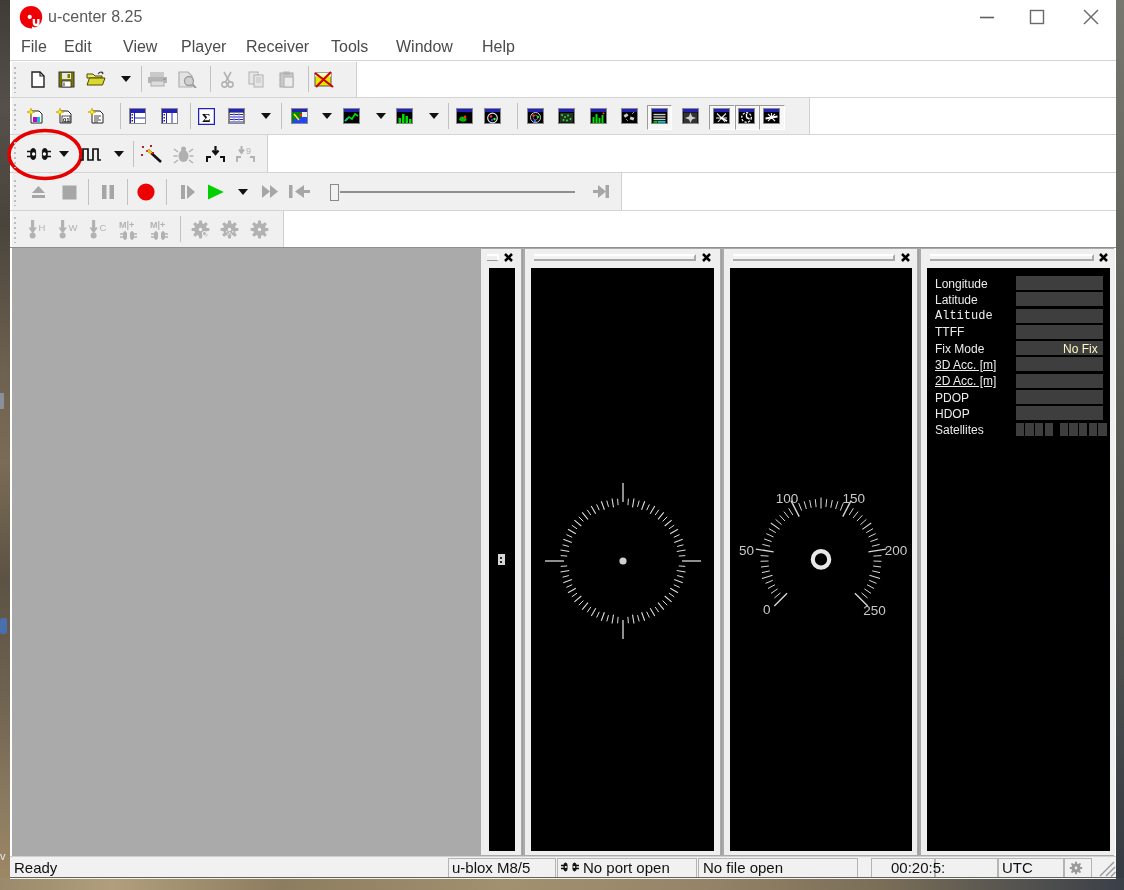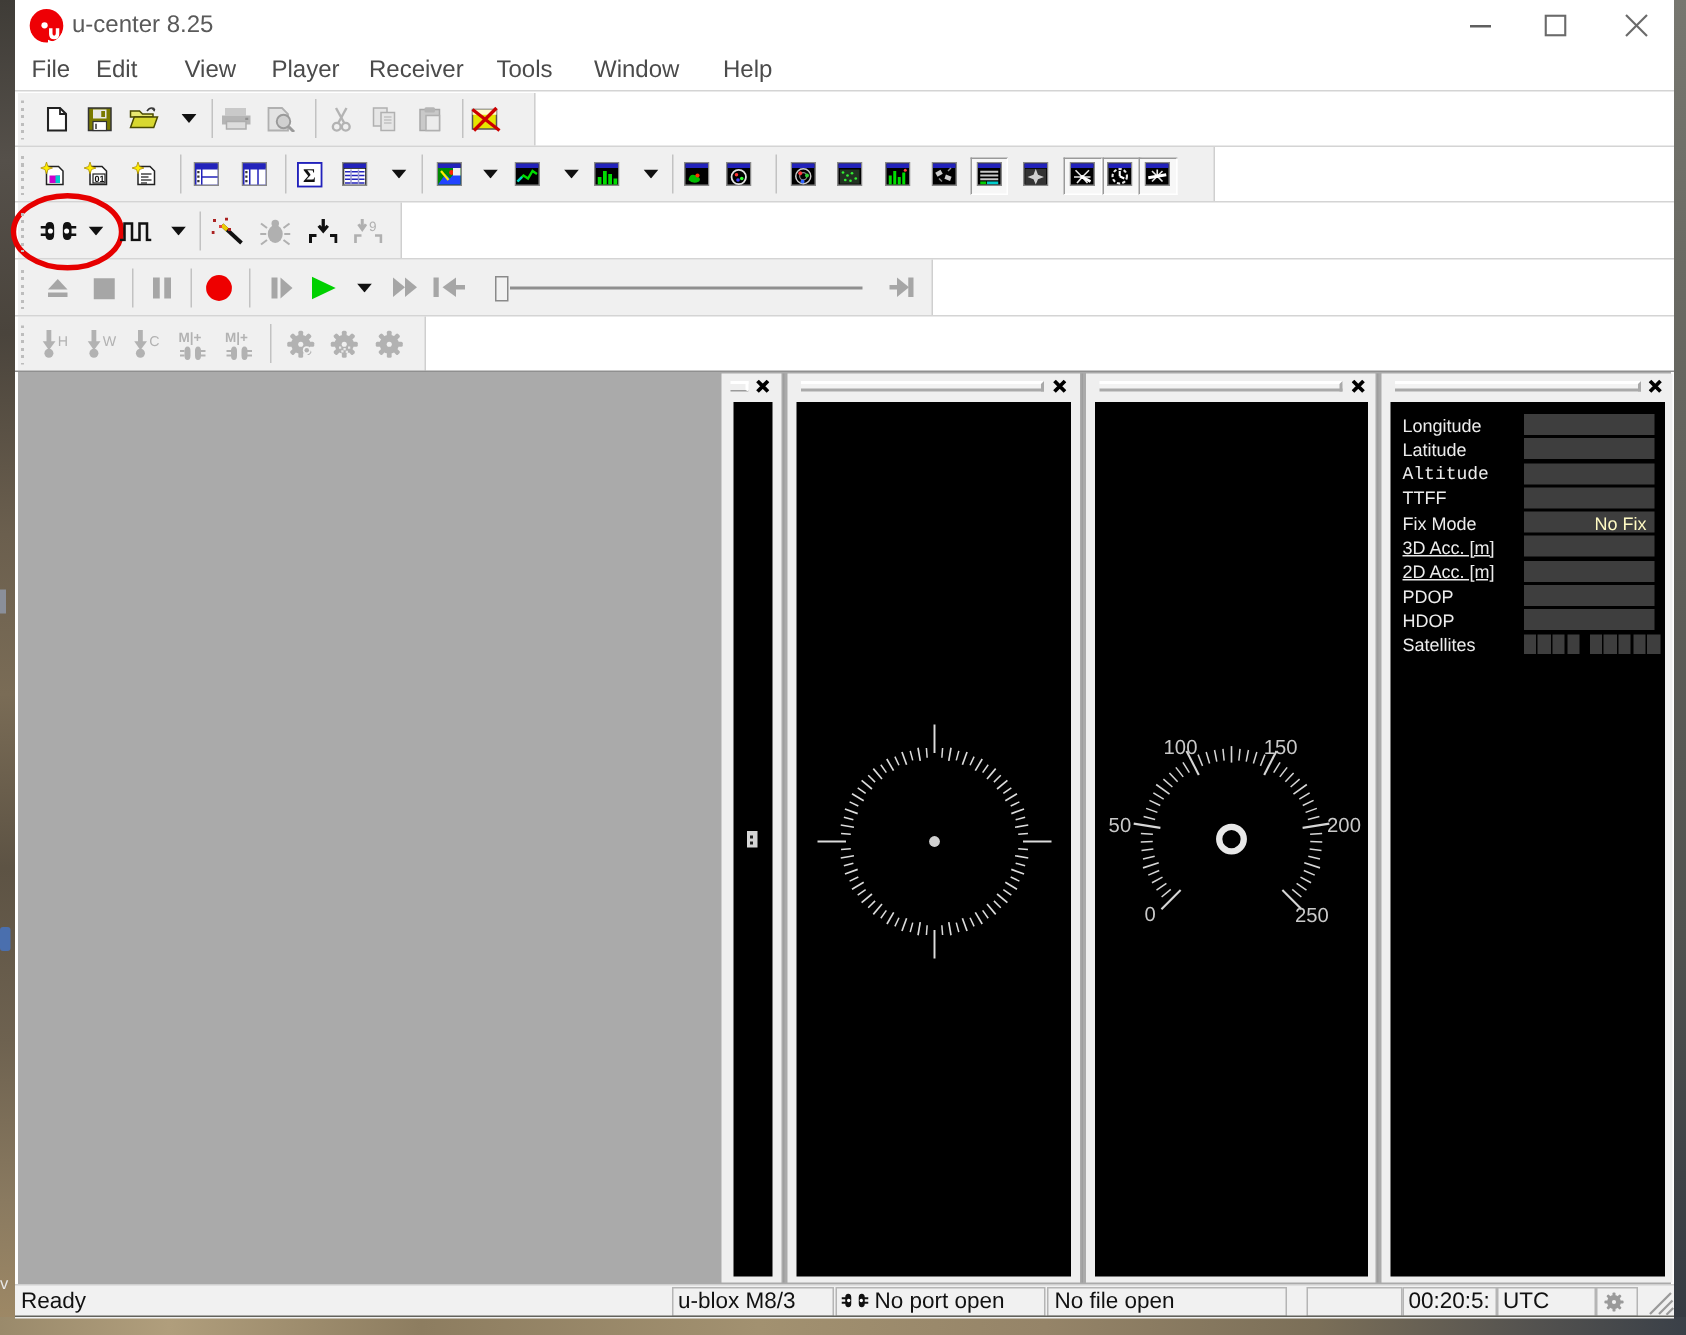--- a/index.html
+++ b/index.html
@@ -754,38 +754,38 @@
     <div class="sbox" style="left:1059.5px;top:422.8px;"></div>
     <div class="sbox" style="left:1069.2px;top:422.8px;"></div>
     <div class="sbox" style="left:1078.9px;top:422.8px;"></div>
     <div class="sbox" style="left:1088.6px;top:422.8px;"></div>
     <div class="sbox" style="left:1098.3px;top:422.8px;"></div>
   </div>
 <div id="status" class="abs"></div>
 
 <div class="stext" style="left:14px;top:859px;">Ready</div>
 <div class="sbox2" style="left:448px;width:106px;"></div>
-<div class="stext" style="left:452px;top:859px;">u-blox M8/3</div>
+<div class="stext" style="left:452px;top:859px;">u-blox M8/5</div>
 <div class="sbox2" style="left:557px;width:138px;"></div>
 <svg class="abs" style="left:561px;top:860px;" width="18" height="14" viewBox="0 0 18 14">
     <g stroke="#111" fill="none">
       <path d="M0 5.5 H3 M0 8.5 H3" stroke-width="1.3"></path>
       <path d="M4.5 3 Q3 3 3 5 V9 Q3 11 4.5 11 Q6 11 6 9 V5 Q6 3 4.5 3 Z" fill="#111"></path>
       <circle cx="4.8" cy="7" r="1.1" fill="#fff" stroke="none"></circle>
       <path d="M13.5 3 Q12 3 12 5 V9 Q12 11 13.5 11 Q15 11 15 9 V5 Q15 3 13.5 3 Z" fill="#111"></path>
       <circle cx="13.2" cy="7" r="1.1" fill="#fff" stroke="none"></circle>
       <path d="M15 5.5 H18 M15 8.5 H18" stroke-width="1.3"></path>
     </g>
   </svg>
 <div class="stext" style="left:583px;top:859px;">No port open</div>
 <div class="sbox2" style="left:698px;width:158px;"></div>
 <div class="stext" style="left:703px;top:859px;">No file open</div>
 <div class="sbox2" style="left:871px;width:62px;"></div>
 <div class="sbox2" style="left:935px;width:61px;"></div>
-<div class="stext" style="left:939px;top:859px;text-align:center;">00:20:5:</div>
+<div class="stext" style="left:891px;top:859px;text-align:center;">00:20:5:</div>
 <div class="sbox2" style="left:998px;width:64px;"></div>
 <div class="stext" style="left:1002px;top:859px;">UTC</div>
 <div class="sbox2" style="left:1064px;width:26px;"></div>
 <svg class="abs" style="left:1069px;top:861px;" width="14" height="14" viewBox="0 0 14 14">
     <circle cx="7" cy="7" r="4.6" fill="#9a9a9a"></circle>
     <rect x="6" y="0.6" width="2" height="3" rx="0.8" fill="#9a9a9a" transform="rotate(0 7 7)"></rect>
     <rect x="6" y="0.6" width="2" height="3" rx="0.8" fill="#9a9a9a" transform="rotate(45 7 7)"></rect>
     <rect x="6" y="0.6" width="2" height="3" rx="0.8" fill="#9a9a9a" transform="rotate(90 7 7)"></rect>
     <rect x="6" y="0.6" width="2" height="3" rx="0.8" fill="#9a9a9a" transform="rotate(135 7 7)"></rect>
     <rect x="6" y="0.6" width="2" height="3" rx="0.8" fill="#9a9a9a" transform="rotate(180 7 7)"></rect>

